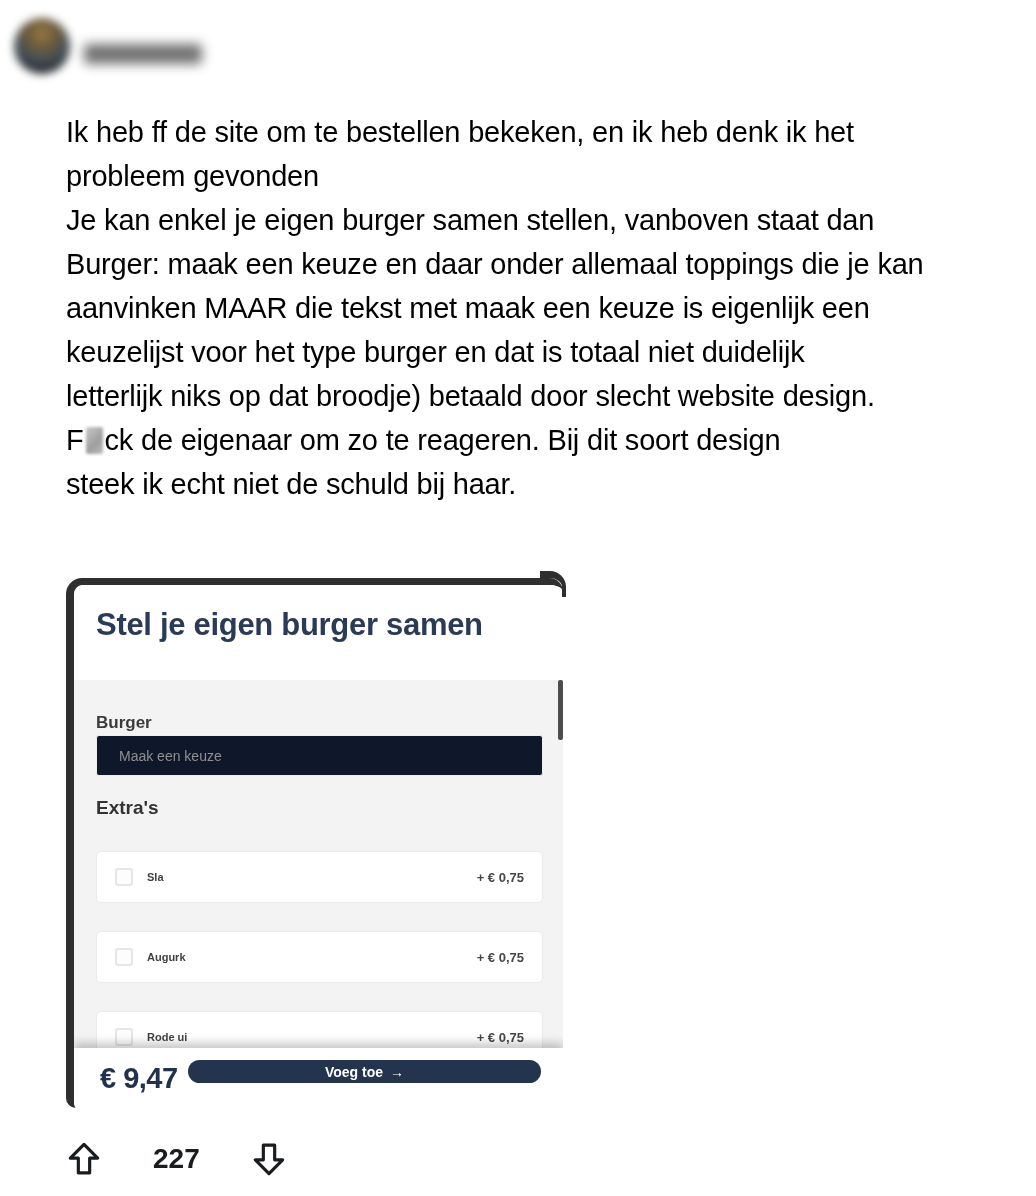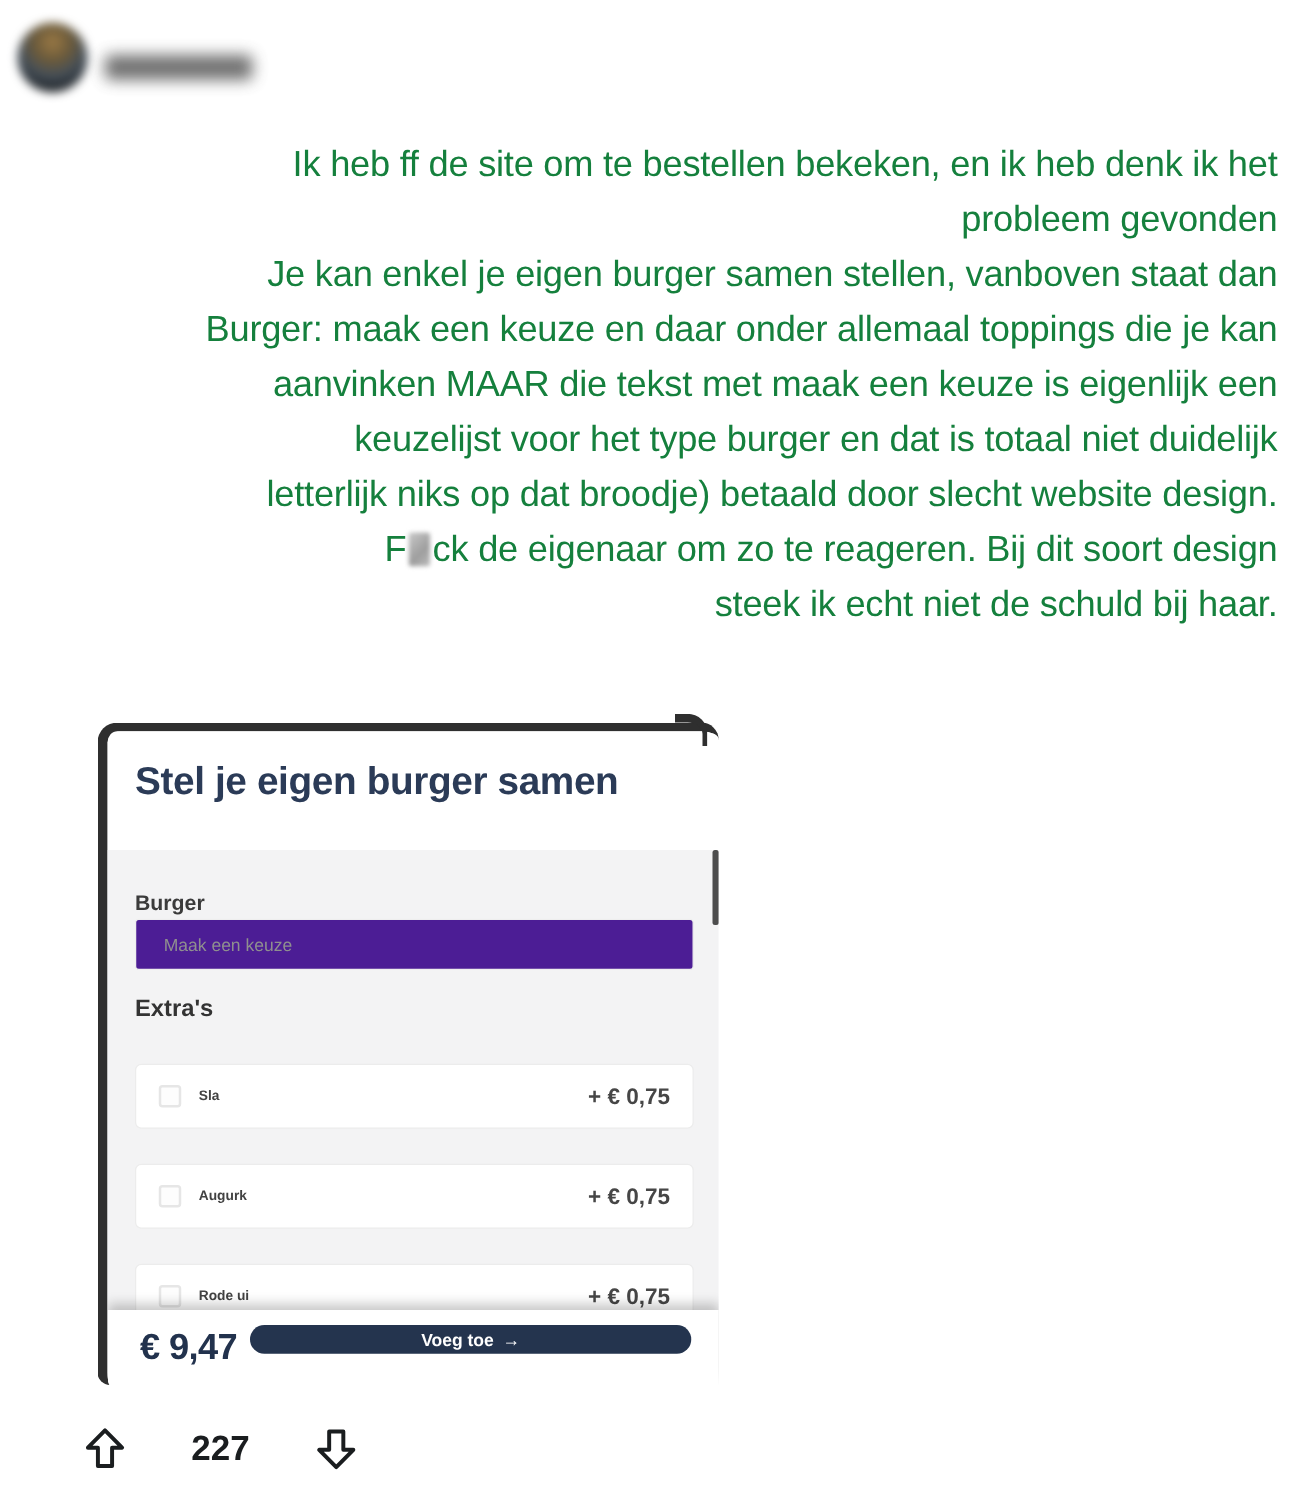--- a/index.html
+++ b/index.html
@@ -14,63 +14,63 @@
     filter:blur(4px);
   }
   .username-blur {
     position:absolute; left:84px; top:44px; width:118px; height:20px; border-radius:4px;
     background:#4e4e4e; opacity:.8; filter:blur(6px);
   }
 
   
   .comment-text {
     position:absolute; left:66px; top:110px; width:956px;
-    font-size:29px; line-height:44px; color:#15803d; letter-spacing:-0.2px;text-align:right;
+    font-size:29px; line-height:44px; color:#000000; letter-spacing:-0.2px;
   }
   .comment-line { white-space:nowrap; }
   .censor-box {
     display:inline-block; width:17px; height:27px; margin:0 2px -4px 2px; border-radius:2px;
     background:linear-gradient(135deg,#c9c9c9,#9e9e9e 60%,#bdbdbd); filter:blur(1.5px);
     vertical-align:baseline;
   }
 
   
   .shot {
-    position:absolute; left:78px; top:578px; width:497px; height:530px;
+    position:absolute; left:66px; top:578px; width:497px; height:530px;
     border-left:8px solid #2f2f2f; border-top:7px solid #2f2f2f;
     border-radius:16px 14px 0 10px; background:#ffffff; overflow:hidden;
   }
   .shot-corner {
     position:absolute; right:0; top:571px; width:26px; height:26px;
     border-top:7px solid #2f2f2f; border-right:4px solid #2f2f2f; border-top-right-radius:16px;
     left:540px; pointer-events:none;
   }
   .shot-inner { position:relative; width:489px; height:523px; background:#fff; border-top-left-radius:10px; }
   .shot-title {
     position:absolute; left:22px; top:22px; width:445px;
     font-size:31px; font-weight:bold; color:#2b3b57; letter-spacing:-0.3px; white-space:nowrap;
   }
   .shot-panel { position:absolute; left:0; top:95px; width:489px; height:368px; background:#f3f3f4; }
   .field-label { position:absolute; left:22px; top:128px; font-size:17px; font-weight:bold; color:#3b3b3b; }
   .select-box {
-    position:absolute; left:22px; top:150px; width:447px; height:41px; background:#4c1d95;
+    position:absolute; left:22px; top:150px; width:447px; height:41px; background:#0f172a;
     border-radius:3px; border:1px solid #eeeeee; display:flex; align-items:center; padding-left:22px;
   }
   .select-placeholder { font-size:14px; color:#8f8f8f; }
   .extras-heading { position:absolute; left:22px; top:212px; font-size:19px; font-weight:bold; color:#333; }
   .extra-card {
     position:absolute; left:22px; width:447px; height:52px; background:#fff;
     border:1px solid #ececec; border-radius:5px; display:flex; align-items:center; padding:0 18px;
   }
   .card-1 { top:266px; } .card-2 { top:346px; } .card-3 { top:426px; }
   .checkbox {
     width:18px; height:18px; border:2px solid #e6e6e6; border-radius:3px; background:#fdfdfd; flex:0 0 auto;
   }
   .extra-label { margin-left:14px; font-size:11px; font-weight:bold; color:#424242; }
-  .extra-price { margin-left:auto; font-size:18px; font-weight:bold; color:#464646; }
+  .extra-price { margin-left:auto; font-size:13px; font-weight:bold; color:#464646; }
   .scrollbar { position:absolute; left:484px; top:95px; width:5px; height:60px; background:#4d4d4d; border-radius:2px; }
   .shot-footer {
     position:absolute; left:0; top:463px; width:489px; height:60px; background:#fff;
     box-shadow:0 -5px 9px rgba(0,0,0,0.22); z-index:3;
   }
   .total-price {
     position:absolute; left:26px; top:14px; font-size:29px; font-weight:bold; color:#22324d; letter-spacing:-0.5px;
   }
   .add-button {
     position:absolute; left:114px; top:12px; width:353px; height:23px; border:none;

